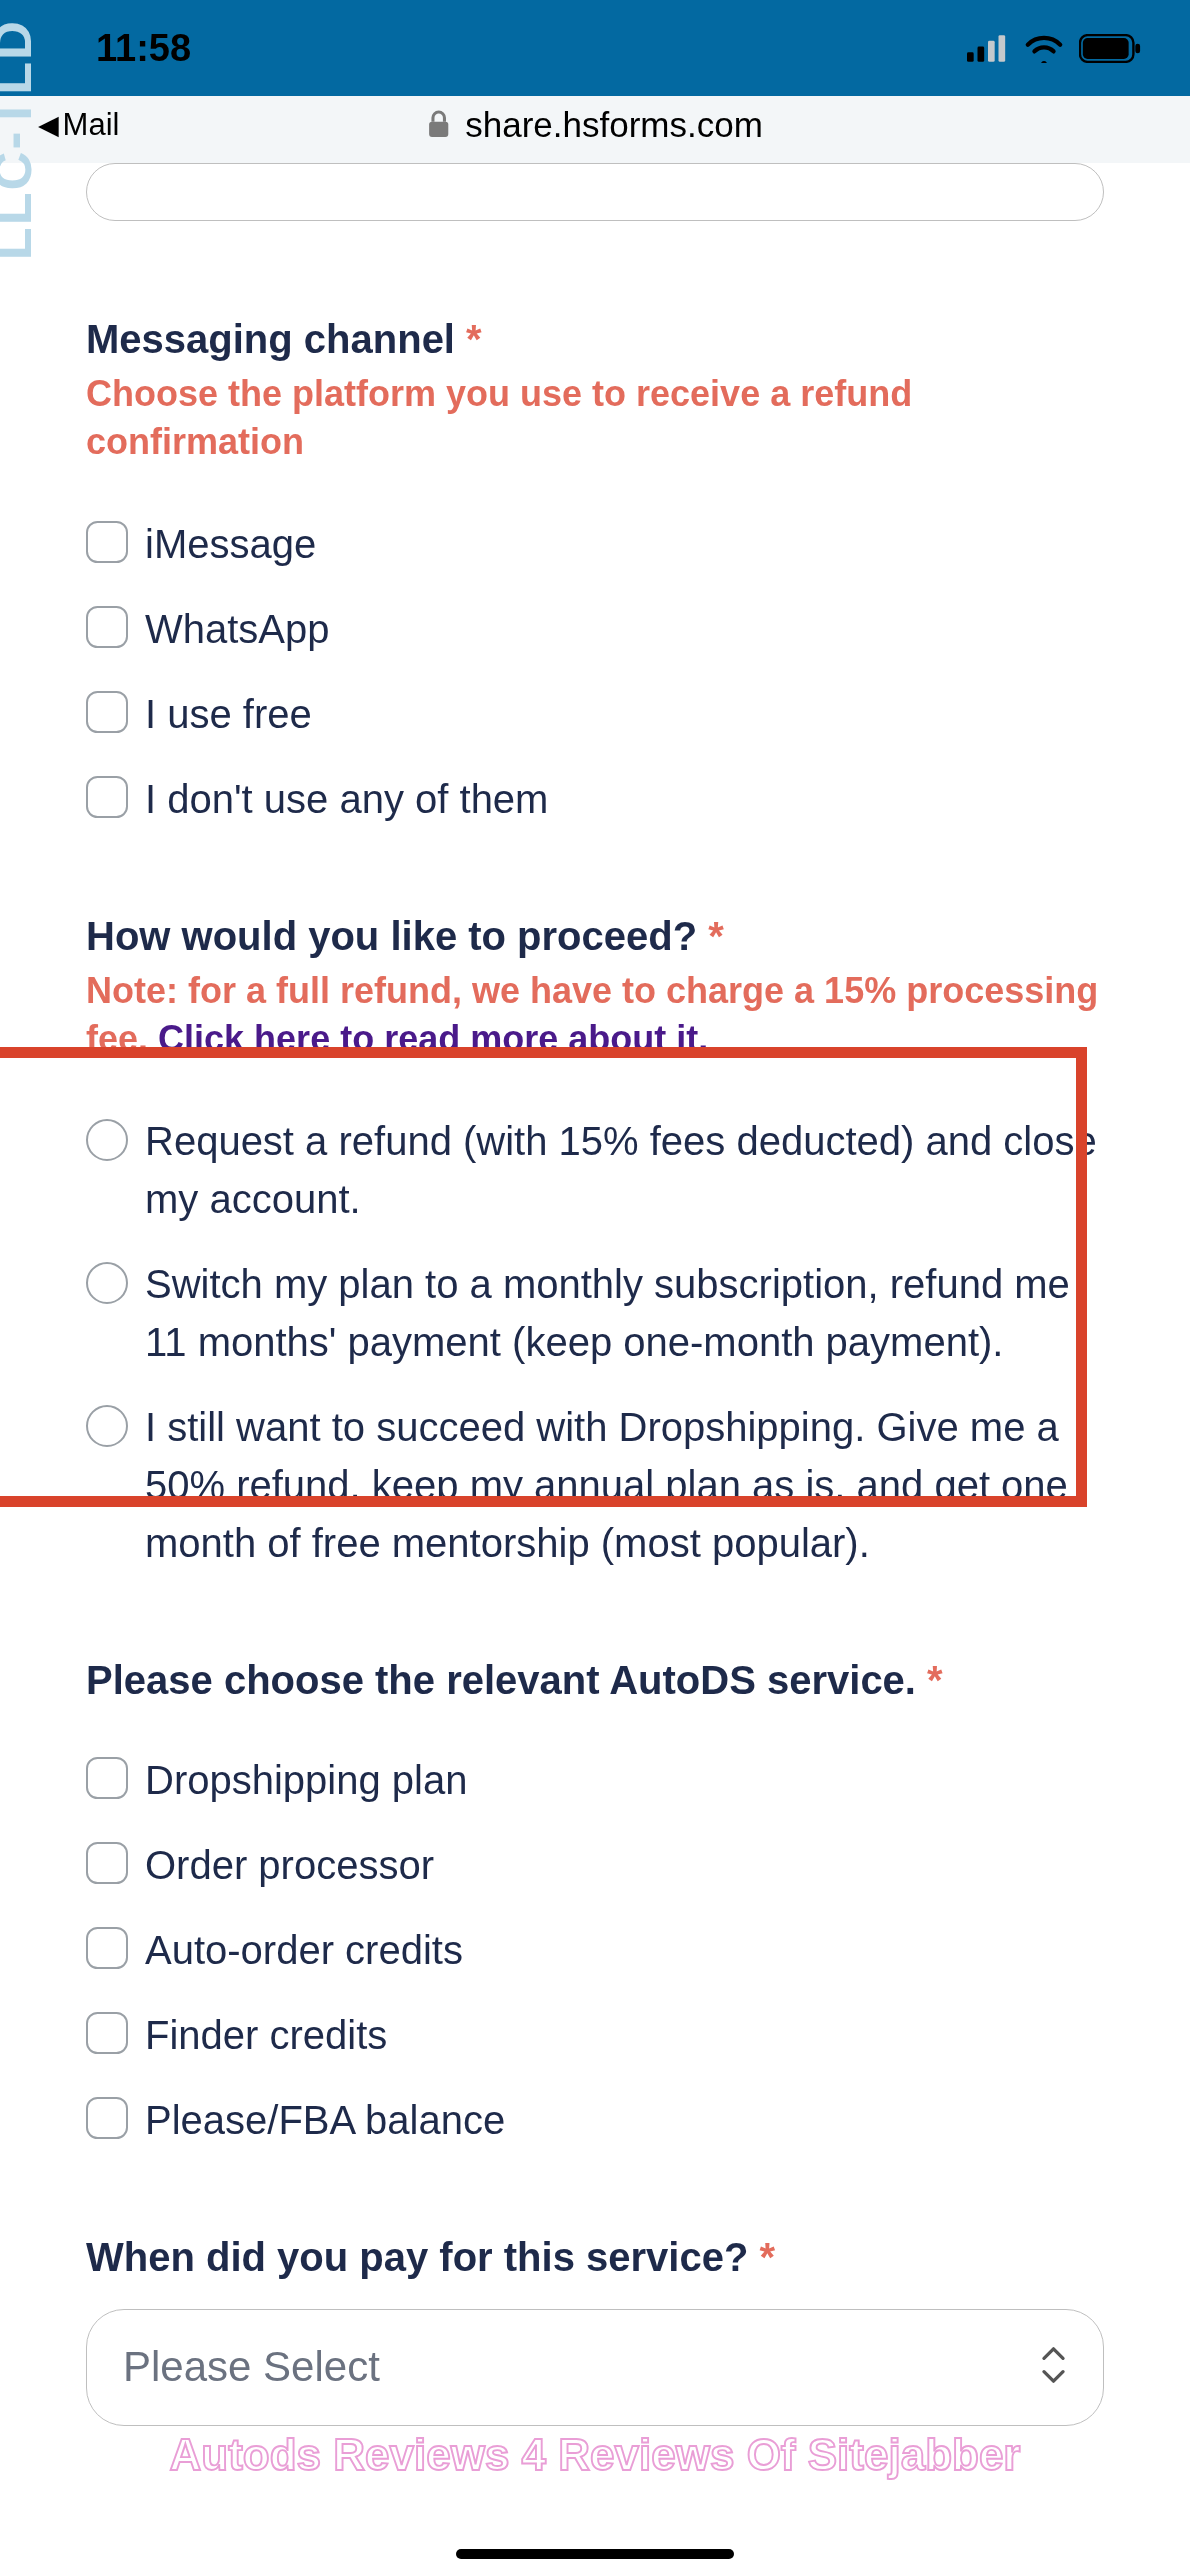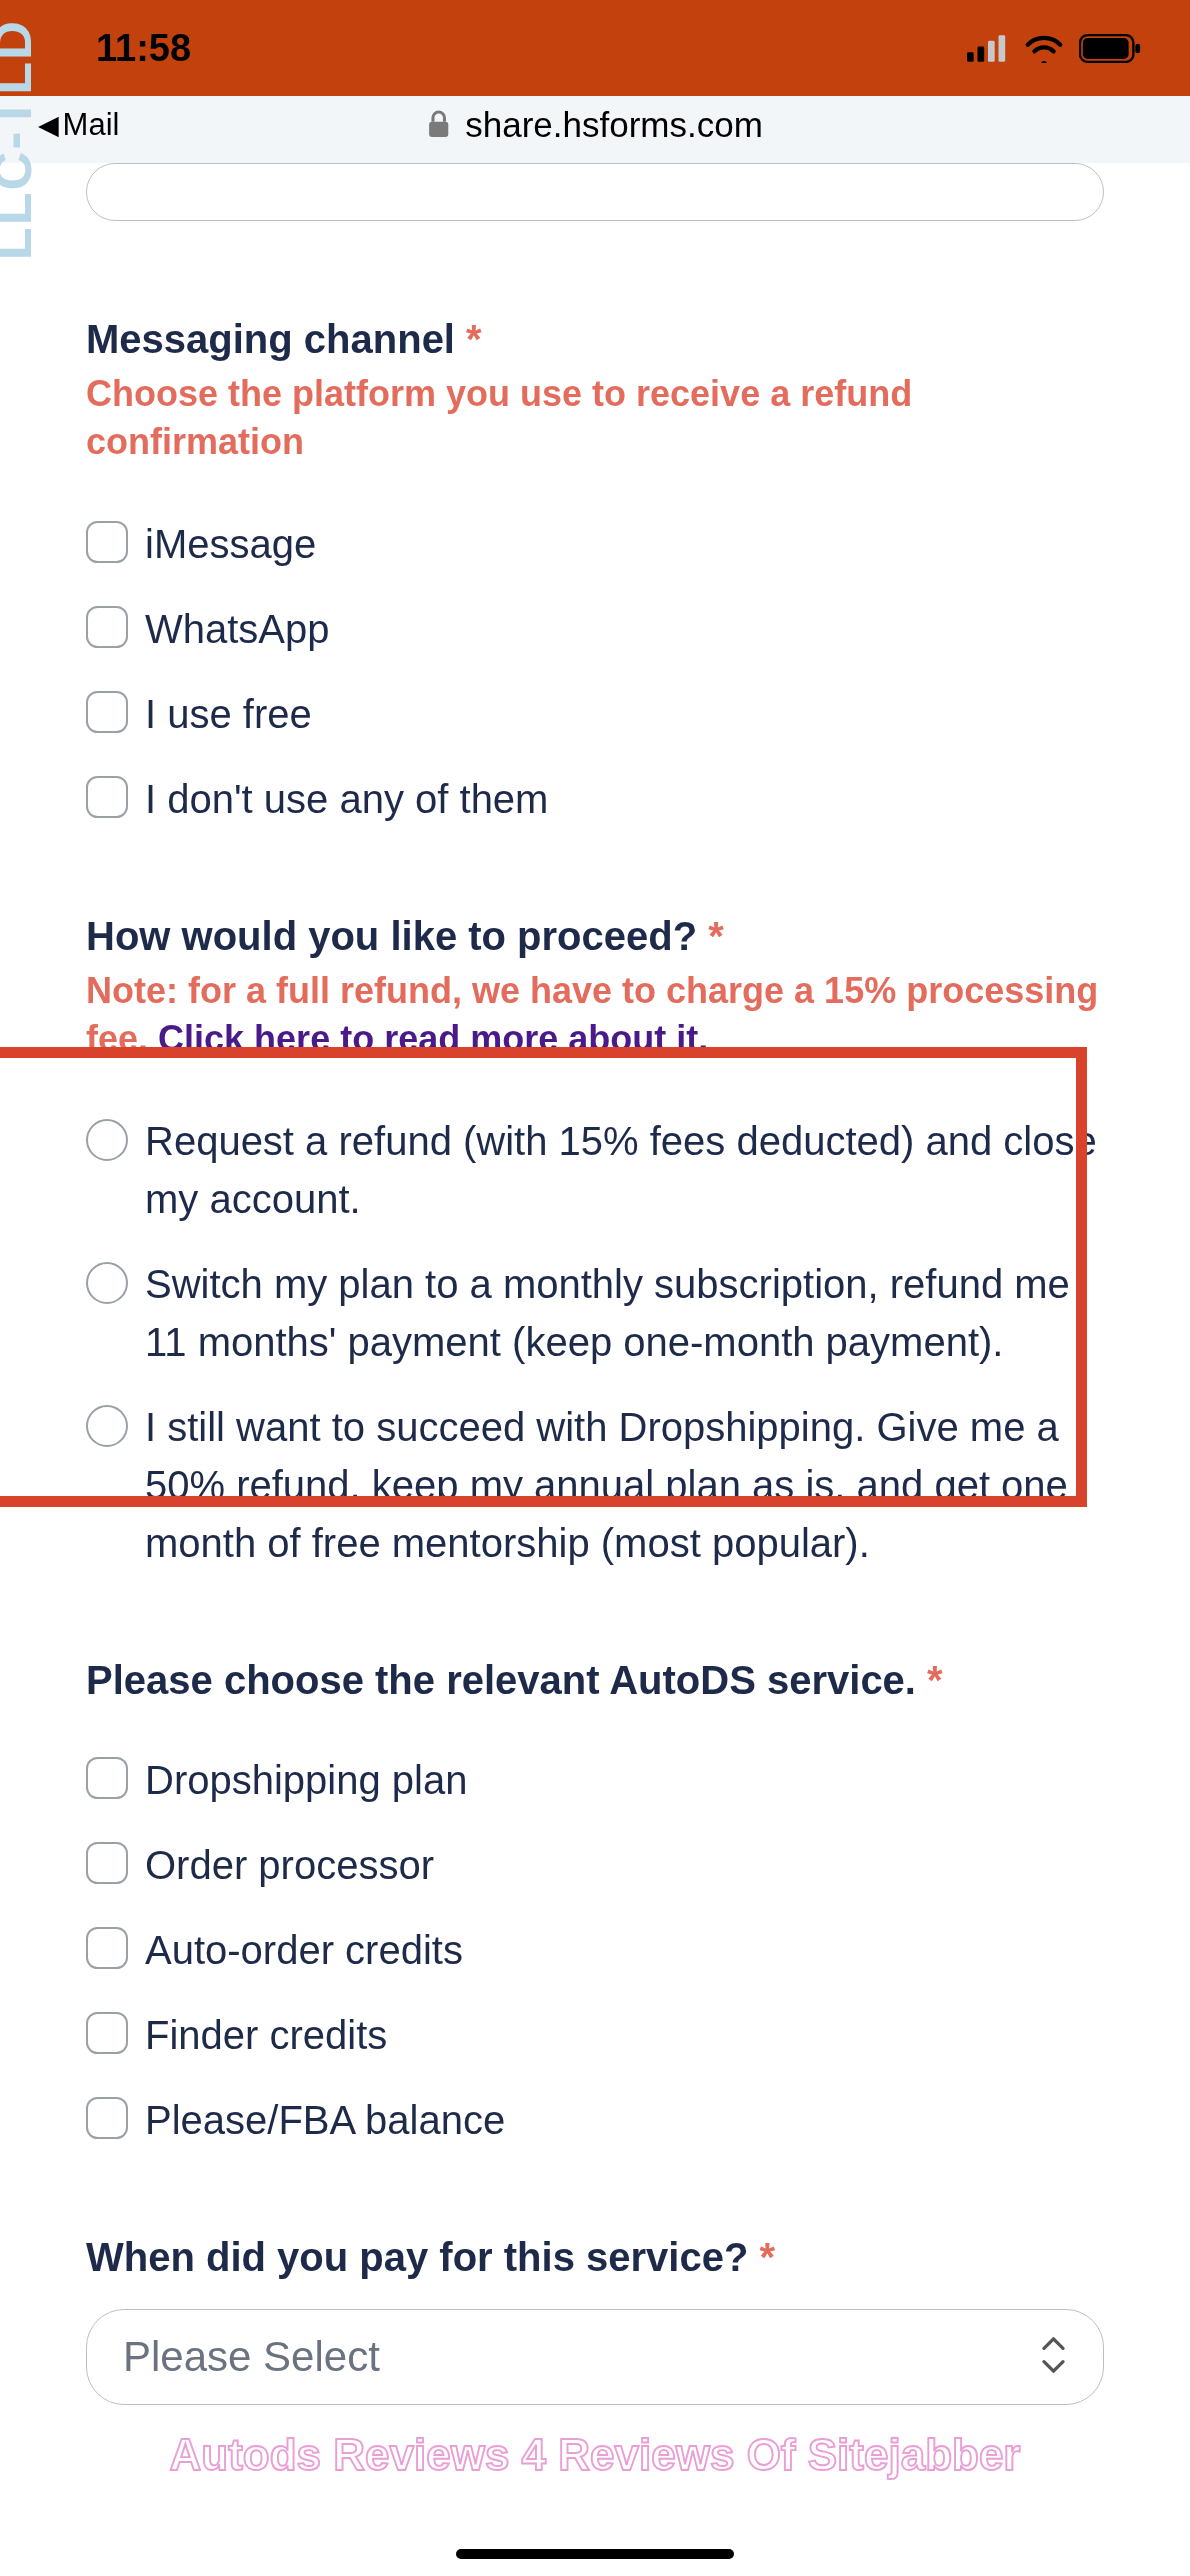--- a/index.html
+++ b/index.html
@@ -1,19 +1,19 @@
 <!DOCTYPE html>
 <html><head>
 <meta charset="utf-8">
 <style>
   * { margin: 0; padding: 0; box-sizing: border-box; }
   html, body { width: 1190px; height: 2576px; font-family: -apple-system, BlinkMacSystemFont, "Segoe UI", Helvetica, Arial, sans-serif; background: #fff; overflow: hidden; }
   
   
-  .status-bar { height: 96px; background: #c2410c; display: flex; align-items: center; justify-content: space-between; padding: 0 38px; }
+  .status-bar { height: 96px; background: #0369a1; display: flex; align-items: center; justify-content: space-between; padding: 0 38px; }
   .status-time { font-size: 38px; font-weight: 700; margin-left: 58px; }
   .status-icons { display: flex; align-items: center; gap: 15.3px; margin-right: 9.6px; }
   
   
   .nav-row { background: #f3f6f8; display: flex; align-items: center; padding: 0 38px 9.6px 38px; position: relative; height: 67px; }
   .back-mail { display: flex; align-items: center; font-size: 31px; font-weight: 400; }
   .back-mail span.tri { font-size: 27px; margin-right: 3.8px; }
   .url-area { position: absolute; left: 50%; transform: translateX(-50%); display: flex; align-items: center; gap: 15px; font-size: 35px; color: #000; }
   
   
@@ -33,21 +33,21 @@
   .option-row { display: flex; align-items: flex-start; gap: 17px; margin-bottom: 27px; }
   .option-row .opt-text { font-size: 40px; color: #1e2a4a; line-height: 1.45; padding-top: 0px; flex: 1; }
   
   .checkbox { flex-shrink: 0; width: 42px; height: 42px; border: 2.9px solid #9aa0a6; border-radius: 11.5px; background: #fff; margin-top: 5.8px; }
   .radio { flex-shrink: 0; width: 42px; height: 42px; border: 2.9px solid #9aa0a6; border-radius: 50%; background: #fff; margin-top: 7.7px; }
   
   .section-gap { margin-top: 86px; }
   
   .highlight-box { position: absolute; border: 11.5px solid #d9432b; pointer-events: none; }
   
-  .select-box { border: 1.9px solid #bfbfbf; border-radius: 38px; height: 96px; display: flex; align-items: center; padding: 0 36px; margin-top: 29px; position: relative; }
+  .select-box { border: 1.9px solid #bfbfbf; border-radius: 38px; height: 117px; display: flex; align-items: center; padding: 0 36px; margin-top: 29px; position: relative; }
   .select-box .placeholder { font-size: 42px; color: #6b7280; }
   .select-chevrons { position: absolute; right: 35px; top: 50%; transform: translateY(-50%); }
   
   
   .bottom-watermark { position: absolute; bottom: 96px; left: 50%; transform: translateX(-50%); font-size: 44px; font-weight: 700; color: transparent; -webkit-text-stroke: 1.9px #e99ed6; white-space: nowrap; }
   
   
   .home-indicator { position: absolute; bottom: 17px; left: 50%; transform: translateX(-50%); width: 278px; height: 9.6px; background: #000; border-radius: 9.6px; }
 </style>
 </head>

